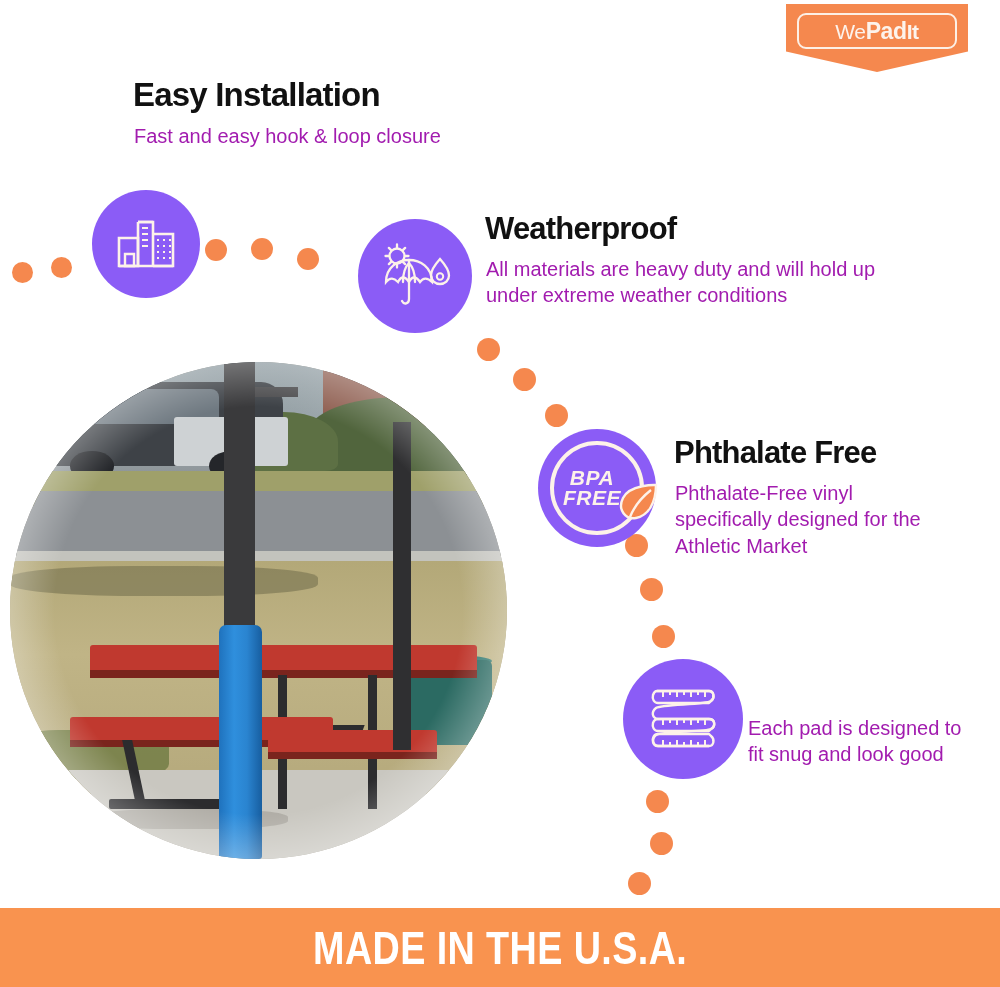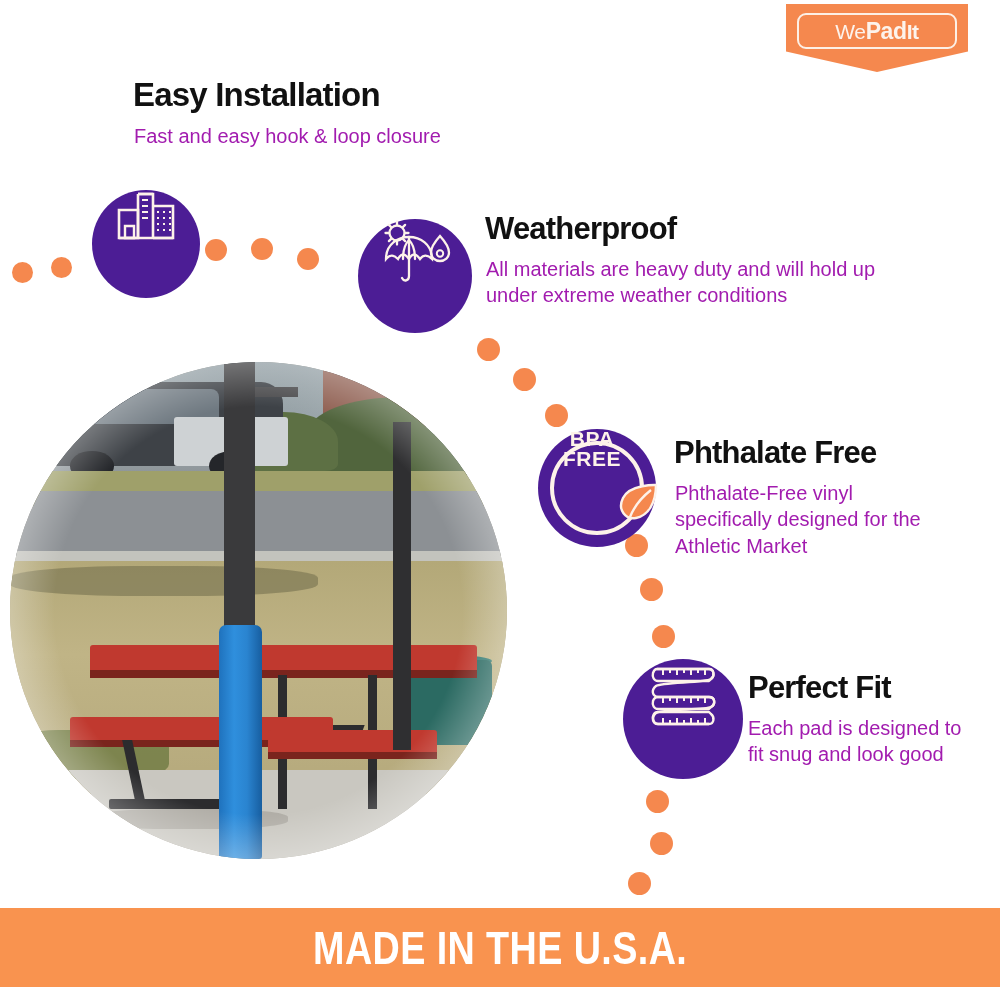--- a/index.html
+++ b/index.html
@@ -87,25 +87,26 @@
   #title-phthal  { top: 437px; left: 674px; font-size: 31px; }
   #desc-phthal   { top: 480px; left: 675px; font-size: 20px; width: 265px; }
 
   
   #title-fit     { top: 672px; left: 748px; font-size: 31px; }
   #desc-fit      { top: 715px; left: 748px; font-size: 20px; width: 230px; }
 
   
   .icon-circle {
     position: absolute;
-    background: #4c1d95;
+    background: #8b5cf6;
     border-radius: 50%;
     display: flex;
-    align-items: flex-start;
+    align-items: center;
     justify-content: center;
+    font-style: italic;
   }
   #icon-install { top: 190px; left: 92px;  width: 108px; height: 108px; }
   #icon-weather { top: 219px; left: 358px; width: 114px; height: 114px; }
   #icon-bpa     { top: 429px; left: 538px; width: 118px; height: 118px; }
   #icon-fit     { top: 659px; left: 623px; width: 120px; height: 120px; }
 
   .icon-circle svg { display: block; }
 
   
   .bpa-ring {
@@ -286,21 +287,20 @@
     <div class="bpa-label">
       <div>BPA</div>
       <div>FREE</div>
     </div>
     <svg style="position:absolute; right:-4px; bottom:22px;" width="46" height="44" viewBox="0 0 46 44" fill="#F5884E" stroke="#FDF2E9" stroke-width="2.4">
       <path d="M42 4 C42 4 16 3 9 17 C3 29 12 39 22 37 C34 35 42 22 42 4 Z"></path>
       <path d="M37 9 C28 16 20 26 16 36" fill="none"></path>
     </svg>
   </div>
 
-  <div class="feature-title" id="title-fit">Perfect Fit</div>
   <div class="feature-desc" id="desc-fit">Each pad is designed to fit snug and look good</div>
 
   <div class="icon-circle" id="icon-fit">
     <svg width="76" height="76" viewBox="0 0 76 76" fill="none" stroke="#FDF2E9" stroke-width="2.4" stroke-linejoin="round">
       <path d="M12 10 H64 C69 10 70 17 66 20 C60 24 16 23 11 27 C6 31 7 37 13 38 H64 C70 38 71 45 66 48 C61 51 16 50 11 54 C6 58 8 65 13 65 H64"></path>
       <path d="M12 10 H64 C69 10 70 17 66 20 L64 22 H13 C9 22 7 18 8 14 C9 11 10 10 12 10 Z"></path>
       <path d="M13 38 H64 C70 38 71 45 66 48 L64 50 H13 C9 50 7 46 8 42 C9 39 10 38 13 38 Z"></path>
       <path d="M13 65 H64 C69 65 70 58 66 55 L64 53 H13 C9 53 7 57 8 61 C9 64 10 65 13 65 Z"></path>
       <g stroke-width="2">
         <path d="M18 10 v6 M25 10 v4 M32 10 v6 M39 10 v4 M46 10 v6 M53 10 v4 M60 10 v6"></path>

